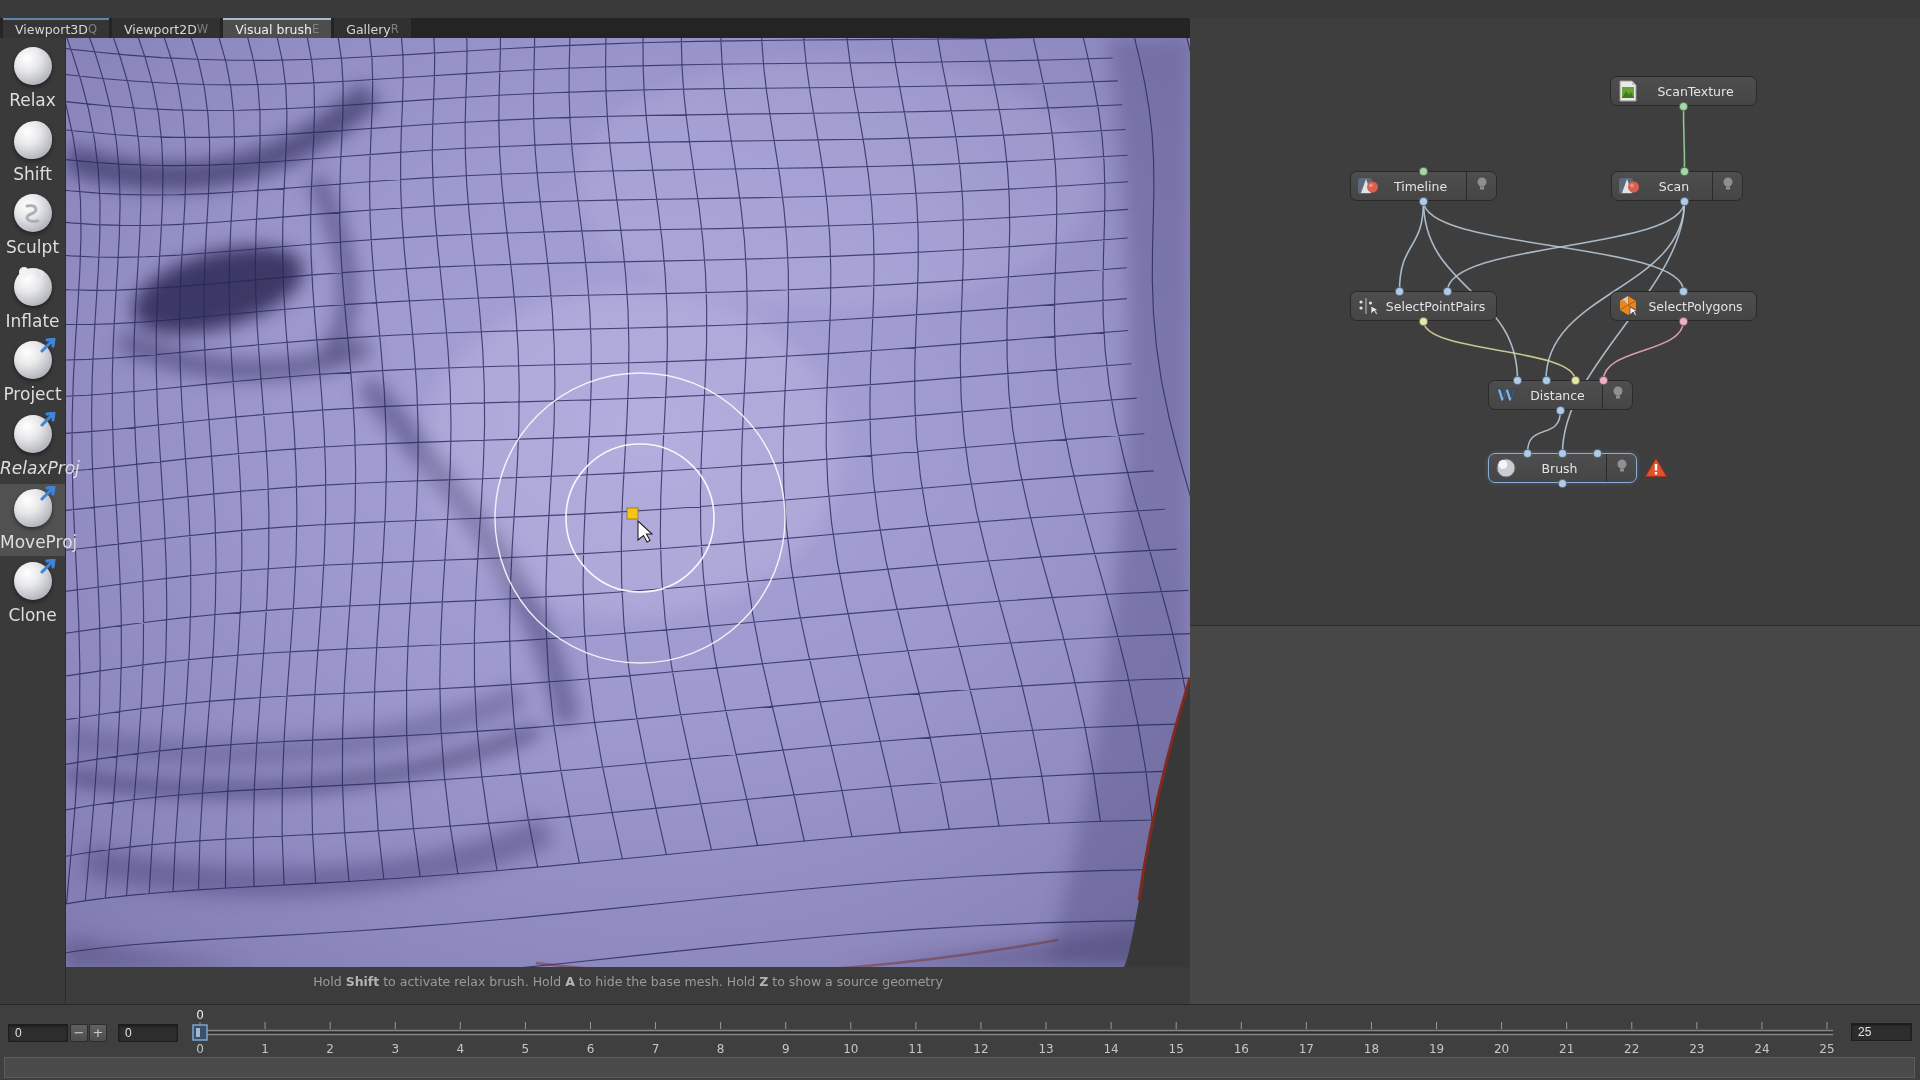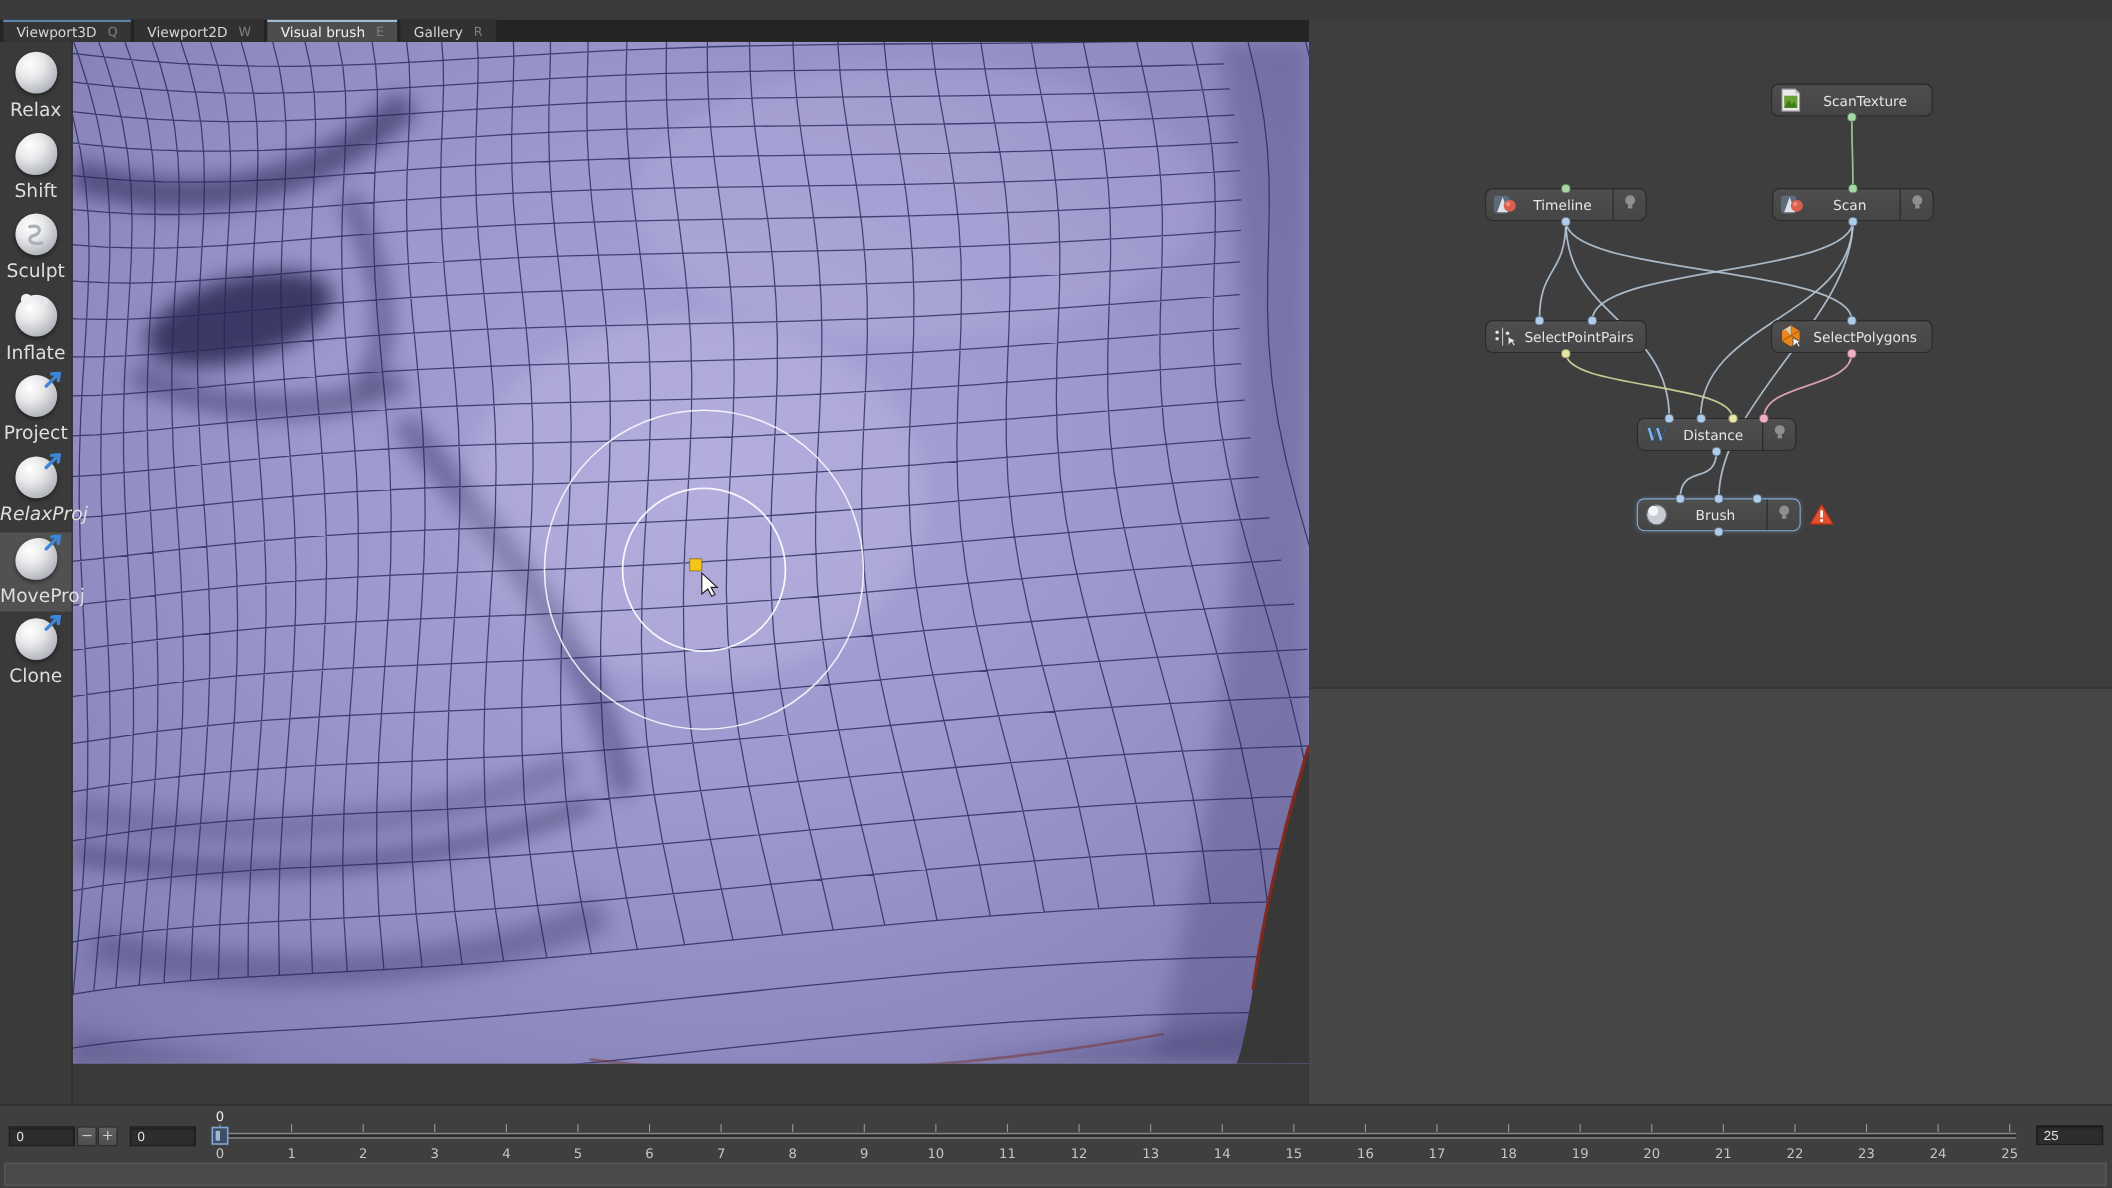--- a/index.html
+++ b/index.html
@@ -6,21 +6,21 @@
   #app{position:relative;width:1920px;height:1080px;overflow:hidden;
        font-family:"DejaVu Sans","Liberation Sans",sans-serif;background:#3a3a3a;
        -webkit-font-smoothing:antialiased;}
   .abs{position:absolute;}
 
   
   #menubar{left:0;top:0;width:1920px;height:18px;background:#2b2b2b;display:flex;align-items:center;z-index:30;}
   .menu-item{color:#d2d2d2;font-size:12.5px;padding:0 9px;line-height:18px;cursor:default;}
   
   #tabbar{left:0;top:18px;width:1190px;height:20px;background:#242424;display:flex;gap:3px;padding-left:3px;box-sizing:border-box;z-index:30;}
-  .tab{height:20px;display:flex;align-items:center;justify-content:center;gap:10px;
+  .tab{height:20px;display:flex;align-items:center;justify-content:center;
        background:#313131;border-top:2px solid transparent;box-sizing:border-box;padding:0 12px;}
   .tab .tlabel{color:#d6d6d6;font-size:12.5px;}
   .tab .tkey{color:#808080;font-size:11.5px;}
   .tab.active-view{background:#353535;border-top-color:#5e86ac;}
   .tab.active-panel{background:#4d4d4d;border-top-color:#a3bcd4;}
   .tab.active-panel .tlabel{color:#f0f0f0;}
 
   
   #toolbar{left:0;top:38px;width:66px;height:966px;background:#3a3a3a;border-right:1px solid #2c2c2c;box-sizing:border-box;z-index:25;}
   .tool{position:absolute;left:0;width:65px;height:72px;text-align:center;}
@@ -182,20 +182,21 @@
     <svg width="1124" height="929" xmlns="http://www.w3.org/2000/svg" style="position:absolute;left:0;top:0;">
       <circle cx="574" cy="480" r="145" fill="none" stroke="rgba(255,255,255,0.85)" stroke-width="1.4"></circle>
       <circle cx="574" cy="480" r="74" fill="none" stroke="rgba(255,255,255,0.9)" stroke-width="1.6"></circle>
       <rect id="brushdot" x="561" y="470" width="11" height="11" stroke="rgba(120,90,0,0.6)" fill="#f5c518"></rect>
       <g transform="translate(572,483)">
         <path d="M0,0 L0,19 L5.5,14.5 L9,21 L12,19.5 L8.5,13 L14,13 Z" fill="#ffffff" stroke="#222222" stroke-width="1.1"></path>
       </g>
     </svg>
   </div>
 
+  <div id="statusbar" class="abs"><span>Hold </span><b>Shift</b><span> to activate relax brush. Hold </span><b>A</b><span> to hide the base mesh. Hold </span><b>Z</b><span> to show a source geometry</span></div>
 
   <div id="nodeeditor" class="abs"></div>
   <svg id="edges" class="abs" xmlns="http://www.w3.org/2000/svg">
       <path d="M1683.5,106 C1683.5,141.75 1684.5,135.25 1684.5,171" stroke="#9ccf9c" stroke-width="1.6" fill="none" opacity="0.9"></path>
       <path d="M1423.5,201 C1423.5,250.5 1399.5,241.5 1399.5,291" stroke="#b6c6d6" stroke-width="1.6" fill="none" opacity="0.9"></path>
       <path d="M1684.5,201 C1684.5,250.5 1447.5,241.5 1447.5,291" stroke="#b6c6d6" stroke-width="1.6" fill="none" opacity="0.9"></path>
       <path d="M1423.5,201 C1423.5,250.5 1683.5,241.5 1683.5,291" stroke="#b6c6d6" stroke-width="1.6" fill="none" opacity="0.9"></path>
       <path d="M1423.5,201 C1423.5,289 1517.5,292 1517.5,380" stroke="#b6c6d6" stroke-width="1.6" fill="none" opacity="0.9"></path>
       <path d="M1684.5,201 C1684.5,289 1546,292 1546,380" stroke="#b6c6d6" stroke-width="1.6" fill="none" opacity="0.9"></path>
       <path d="M1423.5,321 C1423.5,353.45 1575,347.55 1575,380" stroke="#d6d69a" stroke-width="1.6" fill="none" opacity="0.9"></path>
@@ -224,21 +225,21 @@
         <span class="nlabel">Timeline</span>
         <div class="bulbsec">
           <span><svg width="12" height="16" viewBox="0 0 12 16">
               <circle cx="6" cy="6" r="4.5" fill="#8f8f8f"></circle>
               <rect x="4" y="10.5" width="4" height="3" fill="#8f8f8f"></rect>
             </svg></span>
         </div>
       </div>
       <div class="dot" style="left: 1419px; top: 166.5px; background: rgb(166, 216, 166);"></div>
       <div class="dot" style="left: 1419px; top: 196.5px; background: rgb(174, 203, 232);"></div>
-      <div class="node" style="left: 1611px; top: 171px; width: 147px;">
+      <div class="node" style="left: 1611px; top: 171px; width: 132px;">
         <span class="nicon"><svg width="22" height="22" viewBox="0 0 22 22">
             <rect x="1" y="3" width="14" height="16" rx="3" fill="#5d6a7b"></rect>
             <path d="M9,4 L14,18 L4,18 Z" fill="#dfe3e8"></path>
             <circle cx="15.5" cy="12" r="5.5" fill="#d95f4e"></circle>
             <circle cx="14" cy="10.5" r="1.8" fill="#e9958a"></circle>
           </svg></span>
         <span class="nlabel">Scan</span>
         <div class="bulbsec">
           <span><svg width="12" height="16" viewBox="0 0 12 16">
               <circle cx="6" cy="6" r="4.5" fill="#8f8f8f"></circle>

